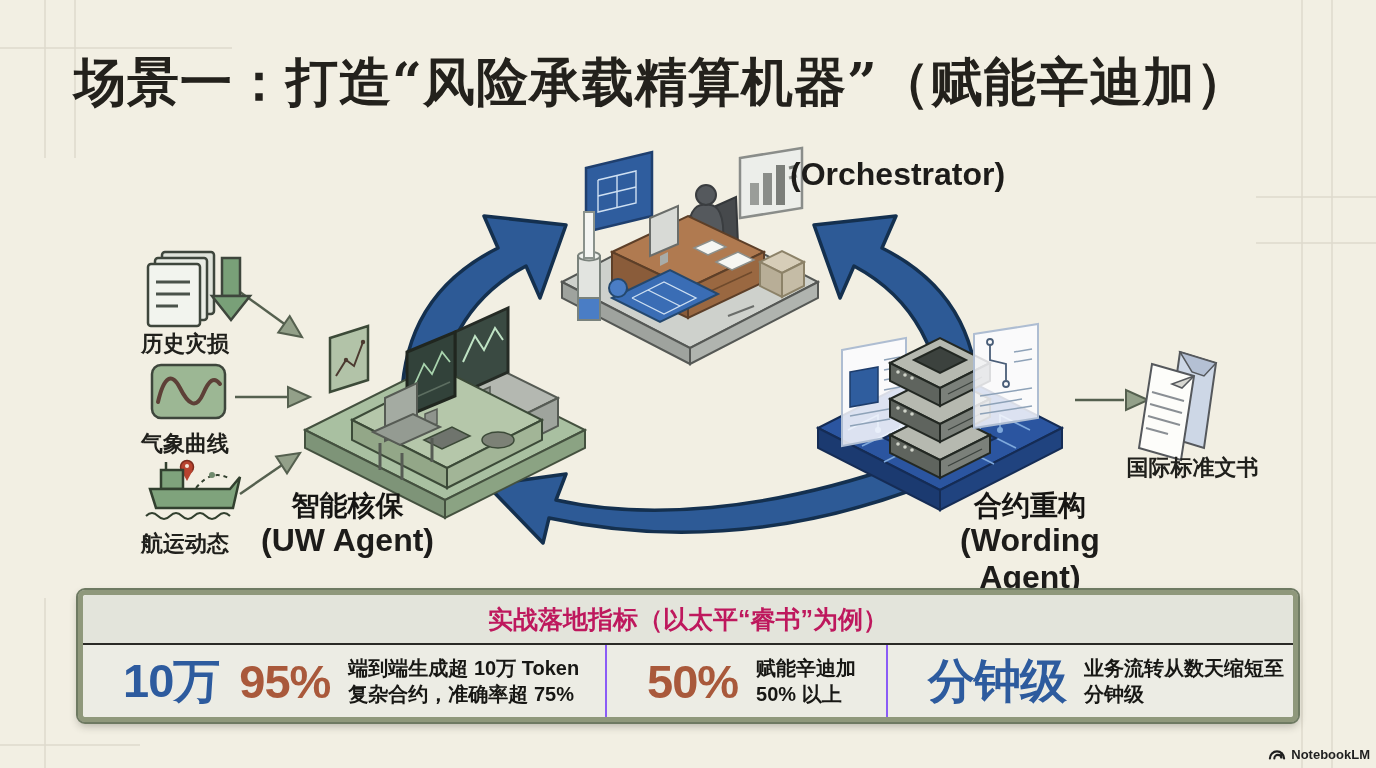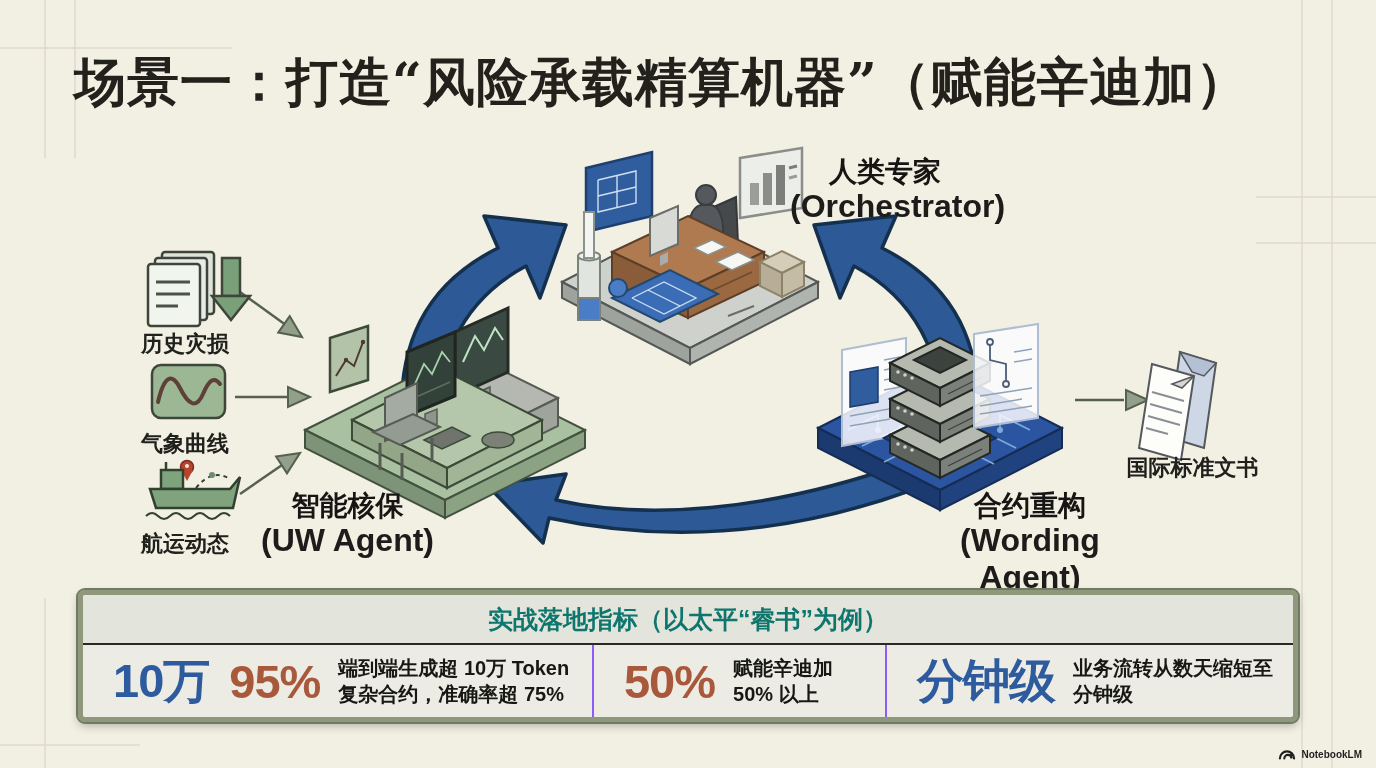--- a/index.html
+++ b/index.html
@@ -18,34 +18,34 @@
   .node-cn{font-size:28px;font-weight:700;color:#161513;}
   .node-en{font-size:32px;font-weight:600;color:#1d1c1a;}
   .io-label{z-index:3;text-align:center;font-size:22px;font-weight:700;color:#20201c;}
   
   #metrics{left:78px;top:590px;width:1220px;height:132px;z-index:3;
            background:#ecece4;border:5px solid #8f987b;outline:2px solid #6e7a62;border-radius:7px;
            box-shadow:0 4px 9px rgba(40,40,30,.3), inset 0 0 0 3px #f4f4ec;
            display:flex;flex-direction:column;box-sizing:border-box;}
   #metrics-header{height:48px;display:flex;align-items:center;justify-content:center;
            background:#e3e4db;border-bottom:2px solid #2a2a25;border-radius:4px 4px 0 0;
-           font-size:25px;font-weight:700;color:#0f766e;}
+           font-size:25px;font-weight:700;color:#be185d;}
   #metrics-body{flex:1;display:flex;background:#ecece4;border-radius:0 0 4px 4px;}
-  .m-cell{display:flex;align-items:center;padding:0 20px;box-sizing:border-box;}
+  .m-cell{display:flex;align-items:center;padding:0 30px;box-sizing:border-box;}
   .m-cell+.m-cell{border-left:2px solid #8b5cf6;}
   .m-cell-1{width:522px;}
   .m-cell-2{width:300px;}
   .m-cell-3{flex:1;}
   .m-big{font-size:47px;font-weight:800;letter-spacing:-1px;margin:0 10px;white-space:nowrap;}
   .metric-blue{color:#2d5b9e;}
   .metric-rust{color:#a9593b;}
   .m-desc{font-size:20px;font-weight:700;color:#171714;line-height:1.32;margin-left:8px;white-space:nowrap;}
   
-  #watermark{right:14px;bottom:6px;z-index:3;display:flex;align-items:center;gap:5px;
-             font-size:10px;font-weight:700;color:#1f1f1f;}
+  #watermark{right:6px;bottom:6px;z-index:3;display:flex;align-items:center;gap:5px;
+             font-size:13px;font-weight:700;color:#1f1f1f;}
 </style>
 </head>
 <body>
 
 <svg id="bg-grid" width="1376" height="768">
   <g stroke="#dbd7c8" stroke-width="1.5" opacity="0.85">
     <line x1="45" y1="0" x2="45" y2="158"></line>
     <line x1="75" y1="0" x2="75" y2="158"></line>
     <line x1="0" y1="48" x2="232" y2="48"></line>
     <line x1="45" y1="598" x2="45" y2="768"></line>
@@ -345,21 +345,20 @@
       <line x1="1150" y1="404" x2="1182" y2="413"></line>
       <line x1="1148" y1="416" x2="1180" y2="425"></line>
       <line x1="1146" y1="428" x2="1168" y2="434"></line>
     </g>
   </g>
 </svg>
 
 <div id="title" class="abs">场景一：打造“风险承载精算机器”（赋能辛迪加）</div>
 
 <div class="abs node-label" style="left:790px;top:156px;width:190px;">
-  <div class="node-cn">人类专家</div>
   <div class="node-en">(Orchestrator)</div>
 </div>
 
 <div class="abs node-label" style="left:255px;top:490px;width:185px;">
   <div class="node-cn">智能核保</div>
   <div class="node-en">(UW Agent)</div>
 </div>
 
 <div class="abs node-label" style="left:930px;top:490px;width:200px;">
   <div class="node-cn">合约重构</div>

